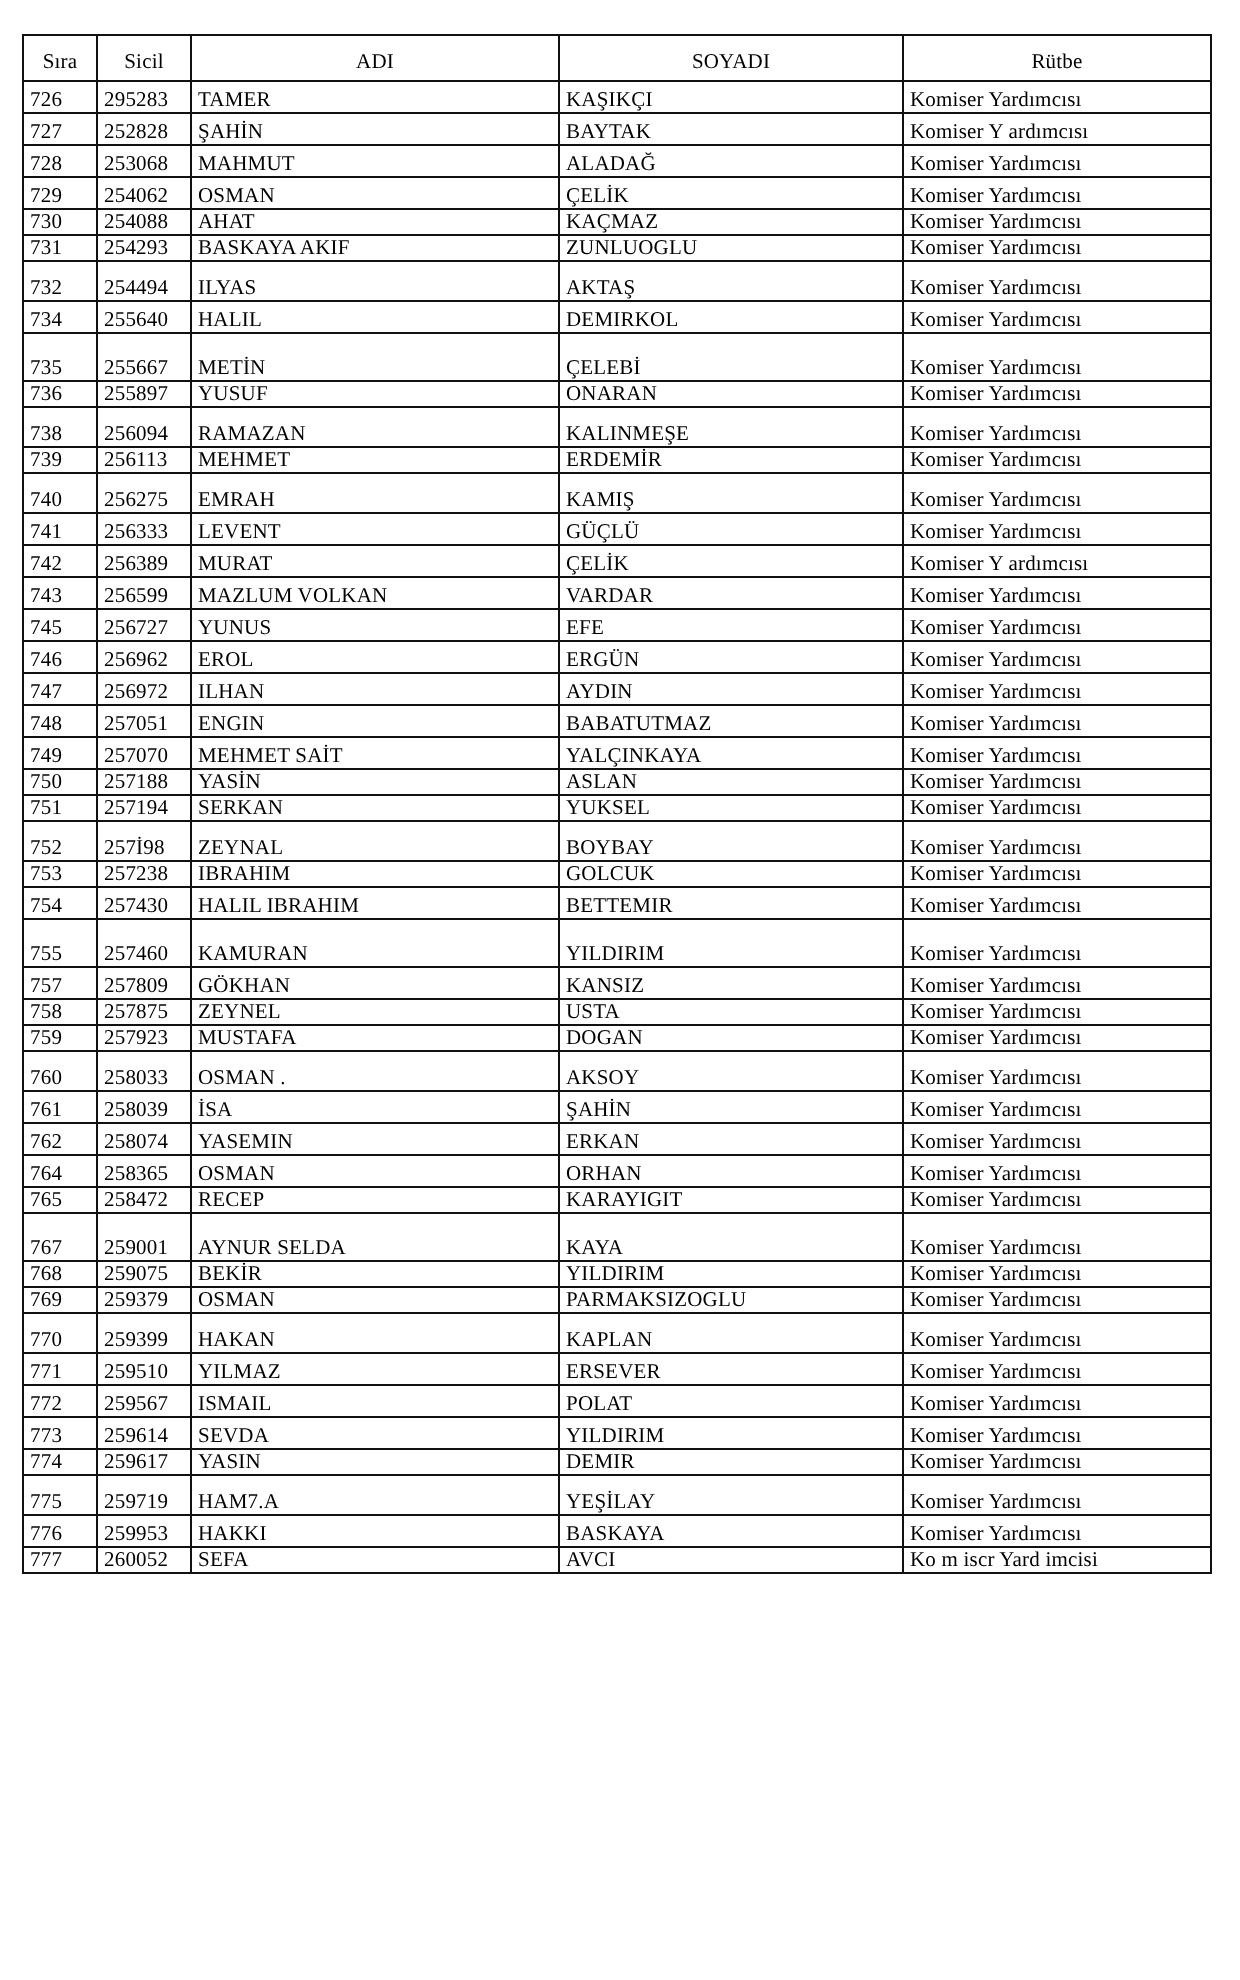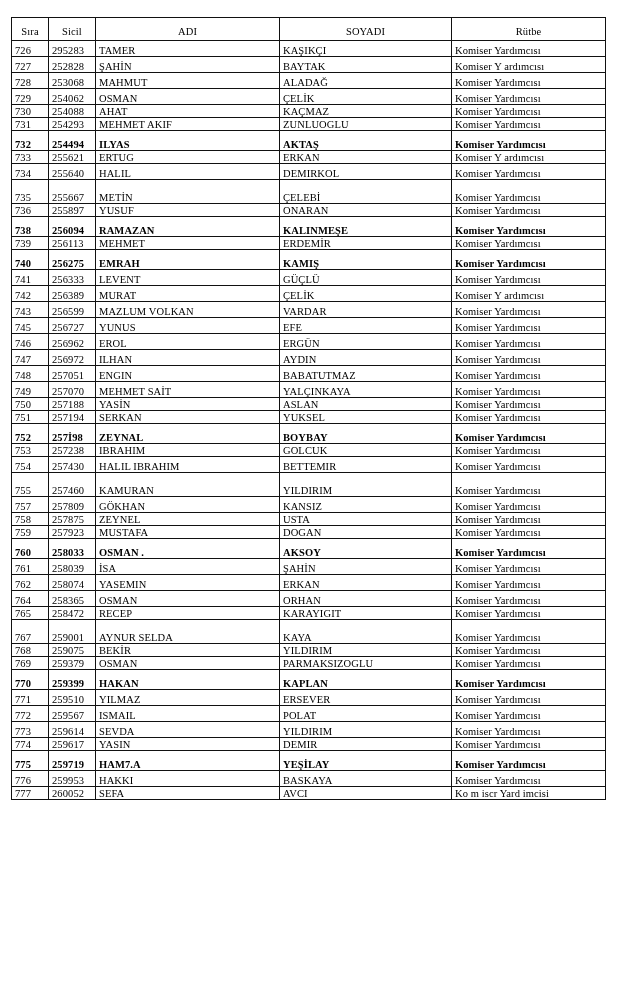--- a/index.html
+++ b/index.html
@@ -59,21 +59,21 @@
     border-bottom: 1px solid #111111;
   }
 
   
   table.roster thead th.h-sira,
   table.roster thead th.h-sicil { padding-left: 0; }
 
   tbody tr td { padding-bottom: 1px; }
   tbody tr.h-s  td { height: 12px;  }
   tbody tr.h-m  td { height: 15px;  }
-  tbody tr.h-l  td { height: 19px; font-weight: bold;  }
+  tbody tr.h-l  td { height: 19px;  }
   tbody tr.h-xl td { height: 23px;  }
 
   td.cell-sira,
   td.cell-sicil {
     padding-left: 2px;
   }
 </style>
 </head>
 <body>
 
@@ -127,37 +127,30 @@
         <tr class="h-s">
           <td class="cell-sira">730</td>
           <td class="cell-sicil">254088</td>
           <td class="cell-adi">AHAT</td>
           <td class="cell-soyadi">KAÇMAZ</td>
           <td class="cell-rutbe">Komiser Yardımcısı</td>
         </tr>
         <tr class="h-s">
           <td class="cell-sira">731</td>
           <td class="cell-sicil">254293</td>
-          <td class="cell-adi">MEHMET AKIF</td>
+          <td class="cell-adi">BASKAYA AKIF</td>
           <td class="cell-soyadi">ZUNLUOGLU</td>
           <td class="cell-rutbe">Komiser Yardımcısı</td>
         </tr>
         <tr class="h-l">
           <td class="cell-sira">732</td>
           <td class="cell-sicil">254494</td>
           <td class="cell-adi">ILYAS</td>
           <td class="cell-soyadi">AKTAŞ</td>
           <td class="cell-rutbe">Komiser Yardımcısı</td>
-        </tr>
-        <tr class="h-s">
-          <td class="cell-sira">733</td>
-          <td class="cell-sicil">255621</td>
-          <td class="cell-adi">ERTUG</td>
-          <td class="cell-soyadi">ERKAN</td>
-          <td class="cell-rutbe">Komiser Y ardımcısı</td>
         </tr>
         <tr class="h-m">
           <td class="cell-sira">734</td>
           <td class="cell-sicil">255640</td>
           <td class="cell-adi">HALIL</td>
           <td class="cell-soyadi">DEMIRKOL</td>
           <td class="cell-rutbe">Komiser Yardımcısı</td>
         </tr>
         <tr class="h-xl">
           <td class="cell-sira">735</td>

